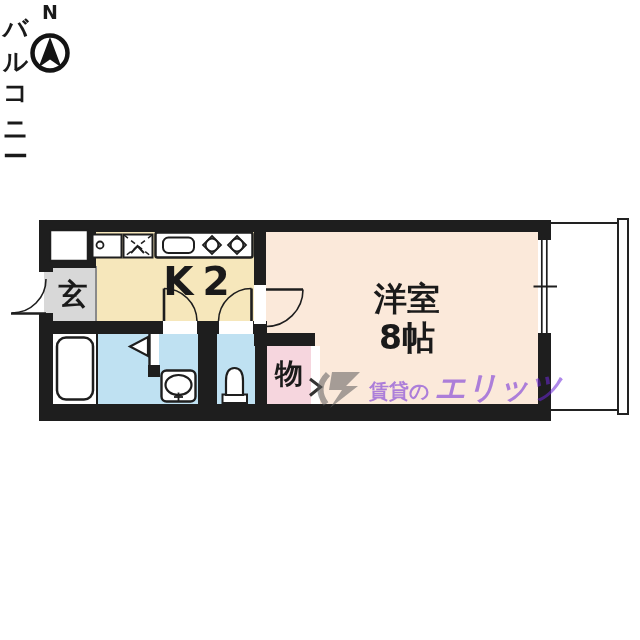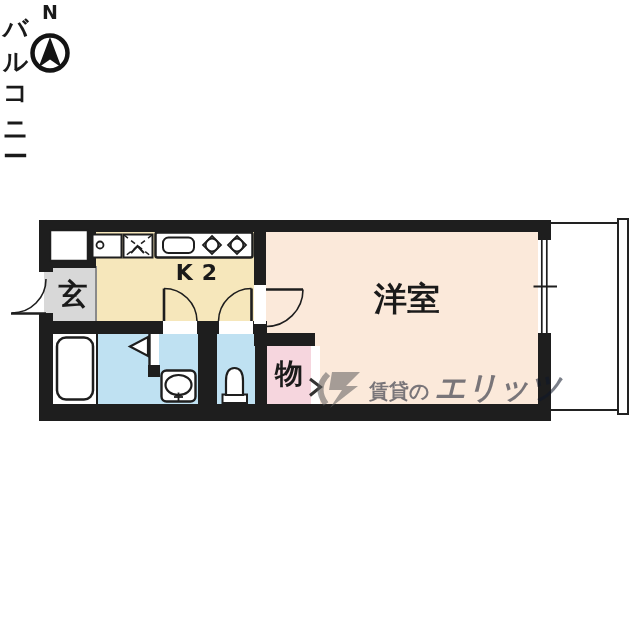--- a/index.html
+++ b/index.html
@@ -19,26 +19,26 @@
   .pink{background:#f6d6de;}
   .genkan{background:#d8d8d8;}
   
   .balcony-floor{left:551px;top:222px;width:78px;height:189px;background:#fff;
     border-top:2.5px solid #222;border-bottom:2.5px solid #222;border-right:2.5px solid #222;box-sizing:border-box;}
   .balcony-rail{left:617px;top:218px;width:12px;height:197px;background:#fff;border:2.5px solid #222;box-sizing:border-box;}
   .balcony-label{left:574px;top:233px;height:176px;width:32px;writing-mode:vertical-rl;
     font-size:25px;font-weight:bold;letter-spacing:7px;color:#1a1a1a;text-align:left;}
   
   .genkan-label{left:52px;top:279px;width:42px;font-size:29px;}
-  .kitchen-label{left:156px;top:261px;width:90px;font-size:22px;letter-spacing:9px;}
+  .kitchen-label{left:156px;top:261px;width:90px;font-size:39px;letter-spacing:9px;}
   .mainroom-label{left:352px;top:279px;width:110px;font-size:33px;line-height:39px;}
   .storage-label{left:266px;top:359px;width:46px;font-size:28px;}
   
   .watermark{left:312px;top:362px;width:280px;height:48px;display:flex;align-items:flex-end;gap:5px;
-    opacity:0.55;color:#0f172a;z-index:40;pointer-events:none;}
+    opacity:0.55;color:#6d28d9;z-index:40;pointer-events:none;}
   .wm-prefix{font-size:20px;font-weight:bold;padding-bottom:5px;}
   .wm-brand{font-size:31px;font-weight:bold;font-style:italic;padding-bottom:1px;}
   .thinline{position:absolute;background:#8a8a8a;}
 </style>
 </head>
 <body>
 
 <div class="canvas">
 
   <div class="label abs compass-n">N</div>
@@ -131,20 +131,21 @@
     <rect x="538" y="240" width="13" height="93" fill="#ffffff"></rect>
     <line x1="541.8" y1="240" x2="541.8" y2="333" stroke="#1e1e1e" stroke-width="1.7"></line>
     <line x1="546.8" y1="240" x2="546.8" y2="333" stroke="#1e1e1e" stroke-width="1.7"></line>
     <line x1="533.5" y1="286.5" x2="557" y2="286.5" stroke="#1e1e1e" stroke-width="2"></line>
   </svg>
 
   <div class="label genkan-label">玄</div>
   <div class="label kitchen-label">K2</div>
   <div class="label mainroom-label">
     <div>洋室</div>
+    <div>8帖</div>
   </div>
   <div class="label storage-label">物</div>
 
   <div class="abs watermark">
     <svg width="52" height="46">
       <path d="M14 40 Q2 24 16 10" fill="none" stroke="#5f5f5f" stroke-width="6"></path>
       <path d="M20 8 L48 8 L34 22 L46 22 L18 44 L30 26 L17 26 Z" fill="#5f5f5f"></path>
     </svg>
     <span class="wm-prefix">賃貸の</span>
     <span class="wm-brand">エリッツ</span>

